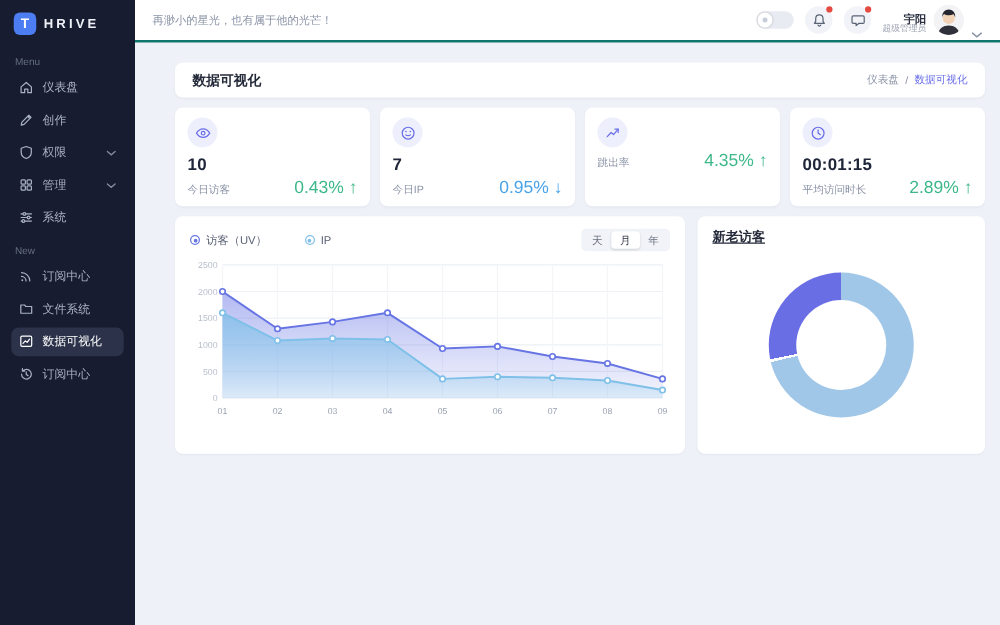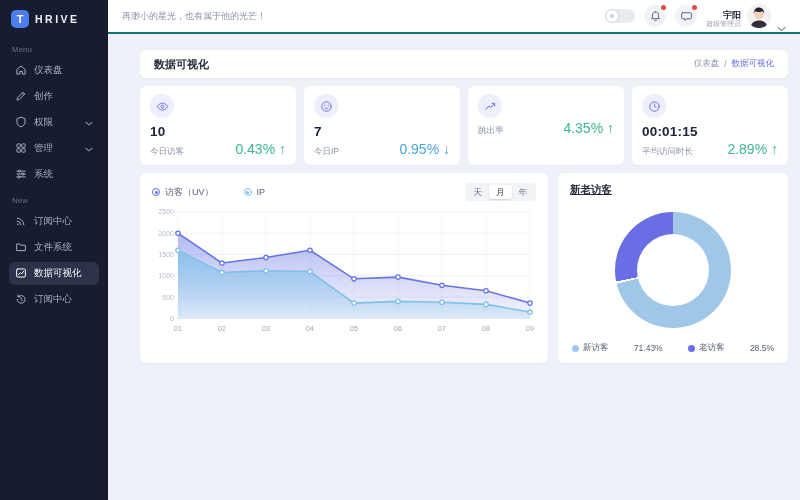--- a/index.html
+++ b/index.html
@@ -371,28 +371,16 @@
           </svg>
       </div>
 
       <div class="card donut-card">
         <div class="donut-title">新老访客</div>
         <div class="donut-wrap">
           <div class="donut" style="background: conic-gradient(rgb(160, 198, 232) 0deg, rgb(160, 198, 232) 256.148deg, rgb(255, 255, 255) 256.148deg, rgb(255, 255, 255) 258.648deg, rgb(106, 110, 228) 258.648deg, rgb(106, 110, 228) 360deg);">
             <div class="donut-hole"></div>
           </div>
         </div>
-        <div class="donut-legend">
-          <span class="li">
-            <span class="donut-dot" style="background: rgb(160, 198, 232);"></span>
-            <span>新访客</span>
-          </span>
-          <span class="donut-val">71.43%</span>
-          <span class="li">
-            <span class="donut-dot" style="background: rgb(106, 110, 228);"></span>
-            <span>老访客</span>
-          </span>
-          <span class="donut-val">28.5%</span>
-        </div>
       </div>
     </div>
   </main>
 </div>
 
 </body></html>

